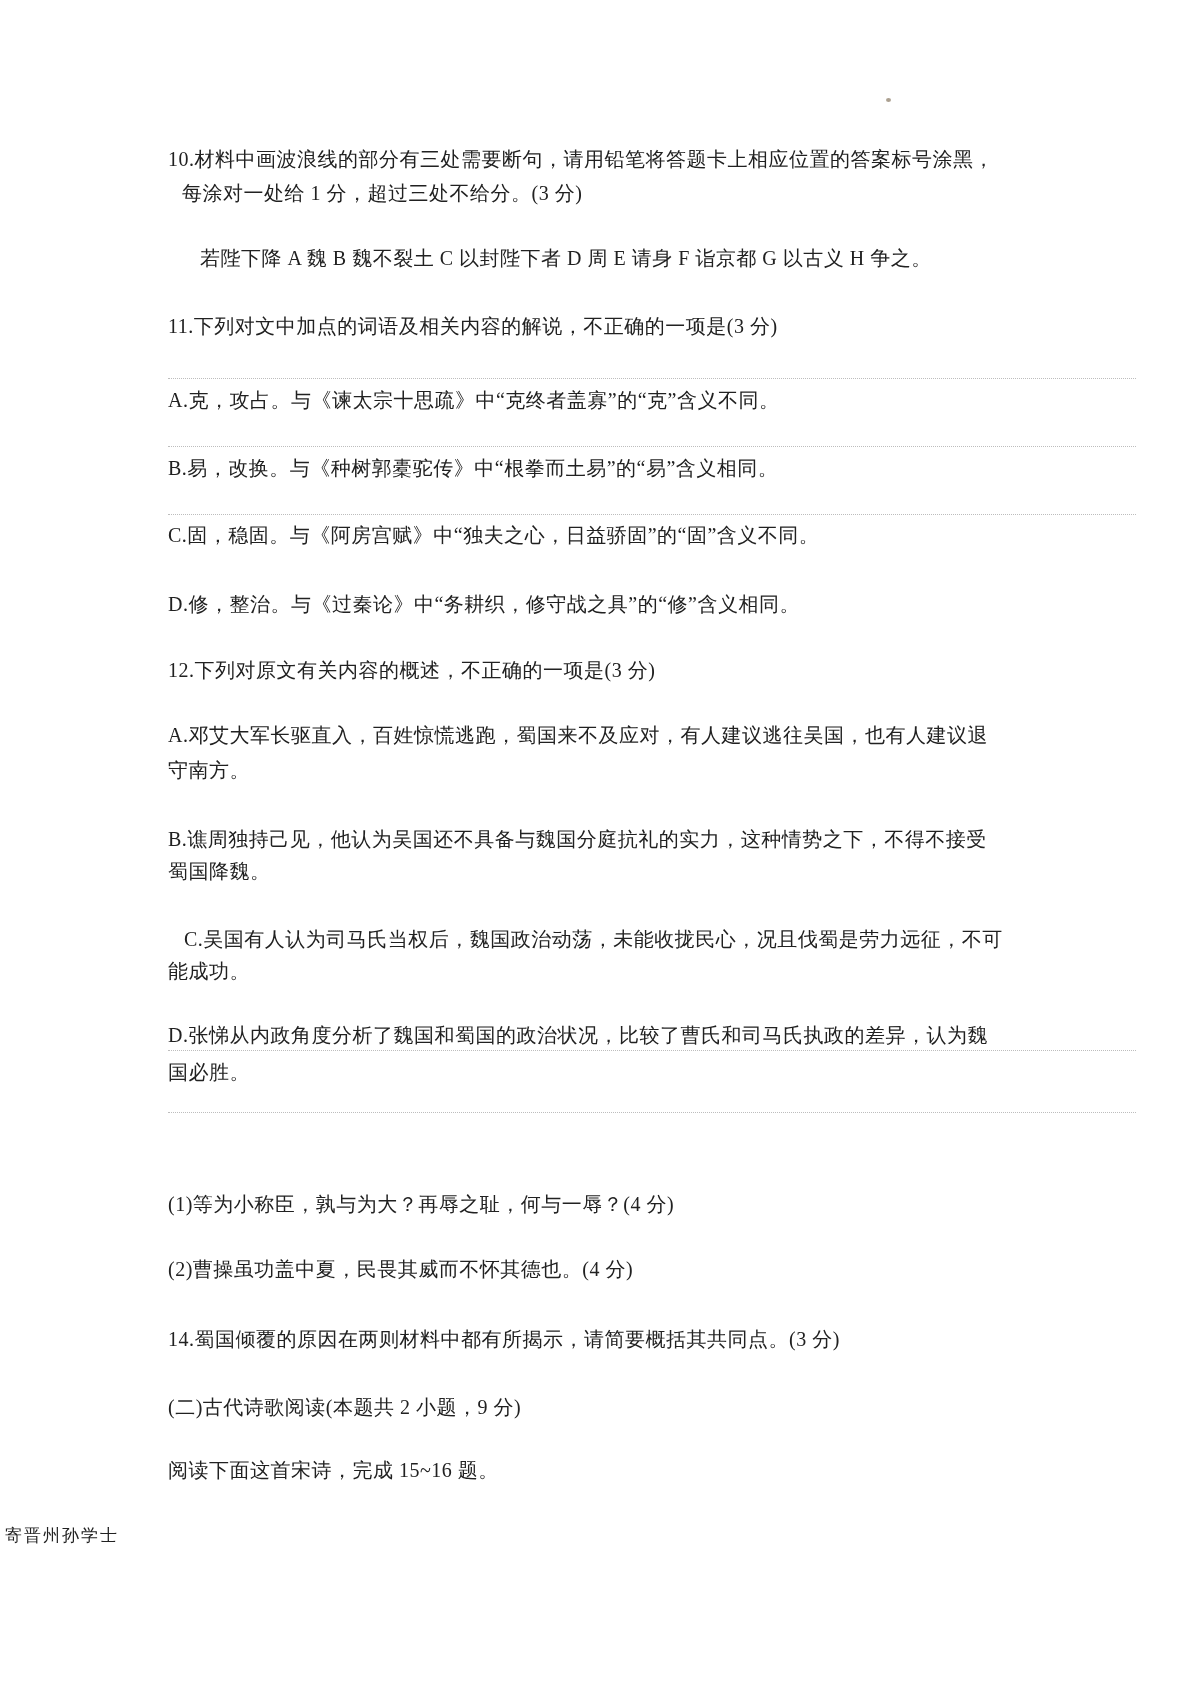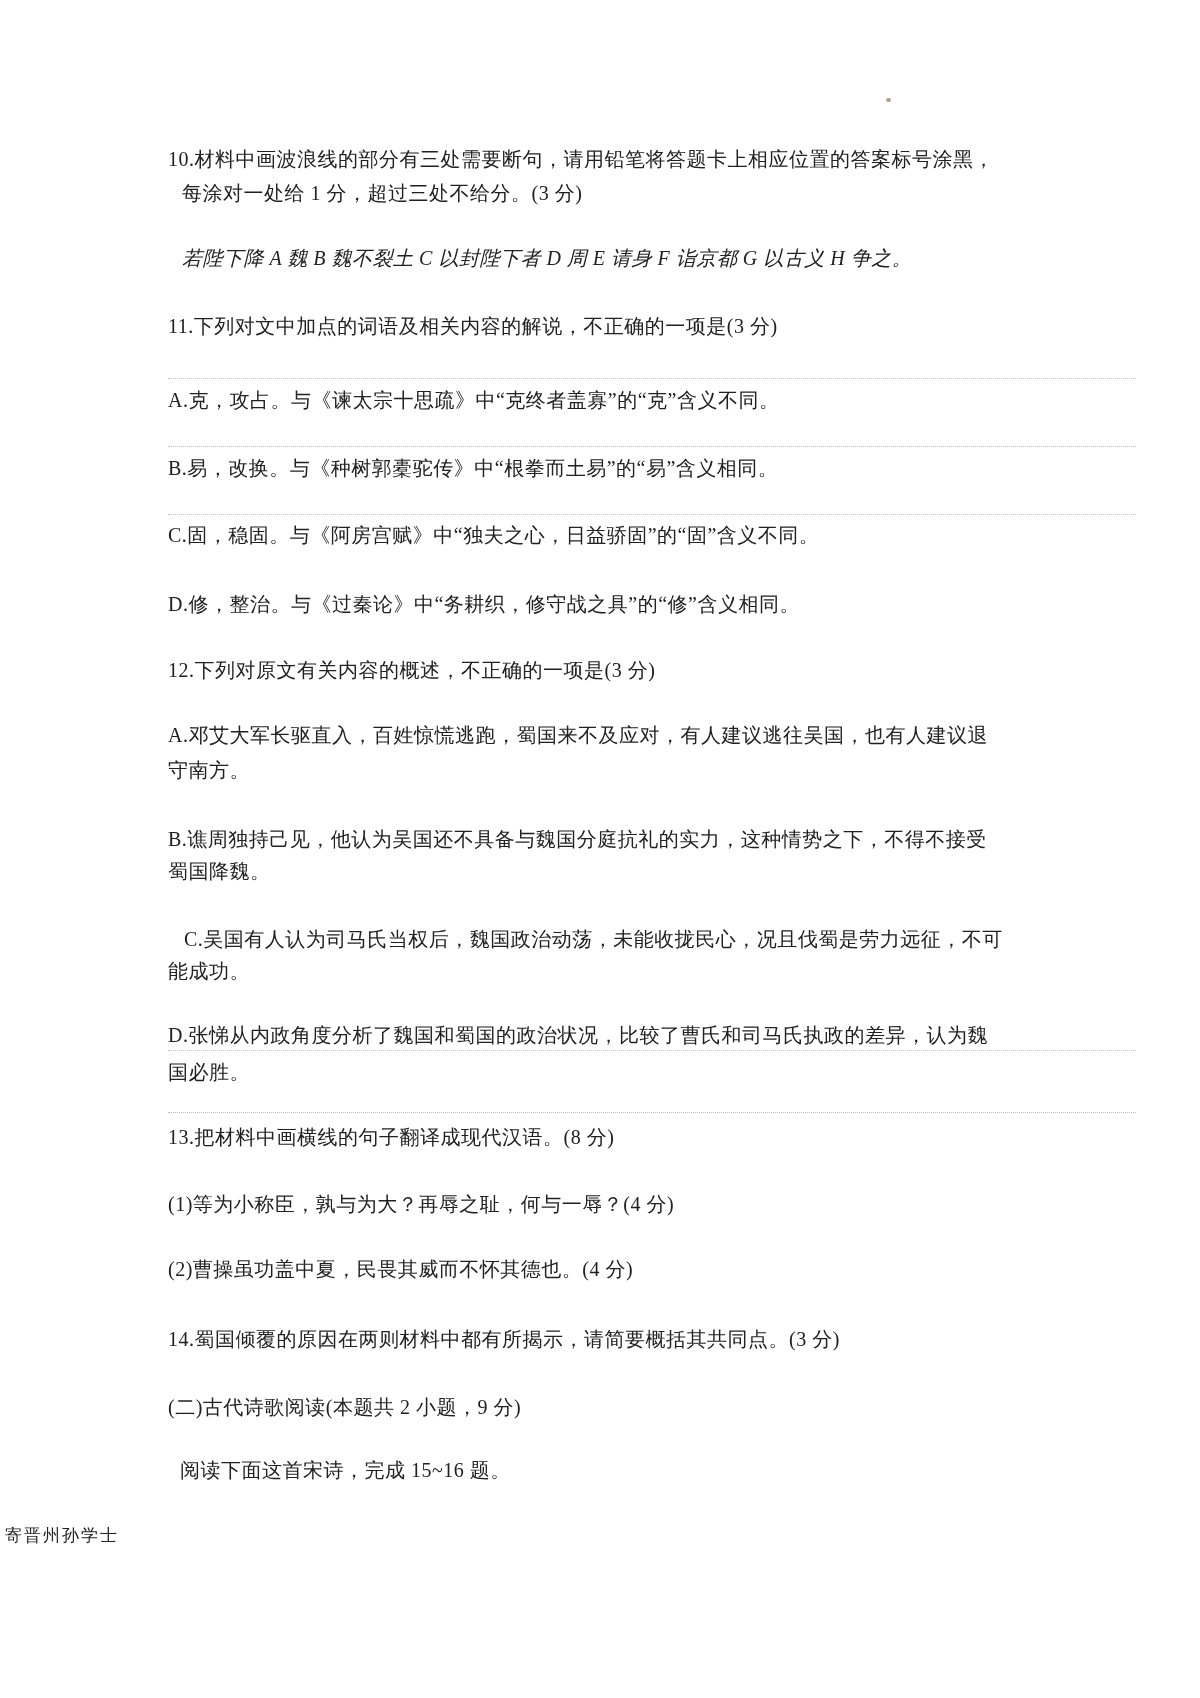--- a/index.html
+++ b/index.html
@@ -49,21 +49,21 @@
 </style>
 </head>
 <body>
 
 <div class="page">
 
   <div class="speck" style="left:886px; top:98px; background:#9c8f7d;"></div>
 
   <div class="line" style="left:168px; top:146px;">10.材料中画波浪线的部分有三处需要断句，请用铅笔将答题卡上相应位置的答案标号涂黑，</div>
   <div class="line" style="left:182px; top:180px;">每涂对一处给 1 分，超过三处不给分。(3 分)</div>
-  <div class="line" style="left:182px; top:245px;font-style:italic;">若陛下降 A 魏 B 魏不裂土 C 以封陛下者 D 周 E 请身 F 诣京都 G 以古义 H 争之。</div>
+  <div class="line" style="left:200px; top:245px;">若陛下降 A 魏 B 魏不裂土 C 以封陛下者 D 周 E 请身 F 诣京都 G 以古义 H 争之。</div>
 
   <div class="line" style="left:168px; top:313px;">11.下列对文中加点的词语及相关内容的解说，不正确的一项是(3 分)</div>
 
   <div class="dotted-sep" style="top:378px;"></div>
 
   <div class="line" style="left:168px; top:387px;">A.克，攻占。与《谏太宗十思疏》中“克终者盖寡”的“克”含义不同。</div>
 
   <div class="dotted-sep" style="top:446px;"></div>
 
   <div class="line" style="left:168px; top:455px;">B.易，改换。与《种树郭橐驼传》中“根拳而土易”的“易”含义相同。</div>
@@ -86,24 +86,23 @@
   <div class="line" style="left:168px; top:958px;">能成功。</div>
 
   <div class="line" style="left:168px; top:1022px;">D.张悌从内政角度分析了魏国和蜀国的政治状况，比较了曹氏和司马氏执政的差异，认为魏</div>
 
   <div class="dotted-sep" style="top:1050px;"></div>
 
   <div class="line" style="left:168px; top:1059px;">国必胜。</div>
 
   <div class="dotted-sep" style="top:1112px;"></div>
 
-  <div class="line" style="left:168px; top:1124px;">13.把材料中画横线的句子翻译成现代汉语。(8 分)</div>
   <div class="line" style="left:168px; top:1191px;">(1)等为小称臣，孰与为大？再辱之耻，何与一辱？(4 分)</div>
   <div class="line" style="left:168px; top:1256px;">(2)曹操虽功盖中夏，民畏其威而不怀其德也。(4 分)</div>
 
   <div class="line" style="left:168px; top:1326px;">14.蜀国倾覆的原因在两则材料中都有所揭示，请简要概括其共同点。(3 分)</div>
 
   <div class="line" style="left:168px; top:1394px;text-align:right;">(二)古代诗歌阅读(本题共 2 小题，9 分)</div>
-  <div class="line" style="left:168px; top:1457px;margin-left:12px;">阅读下面这首宋诗，完成 15~16 题。</div>
+  <div class="line" style="left:168px; top:1457px;">阅读下面这首宋诗，完成 15~16 题。</div>
 
   <div class="poem-title" style="top:1523px;">寄晋州孙学士</div>
 
 </div>
 
 </body></html>

